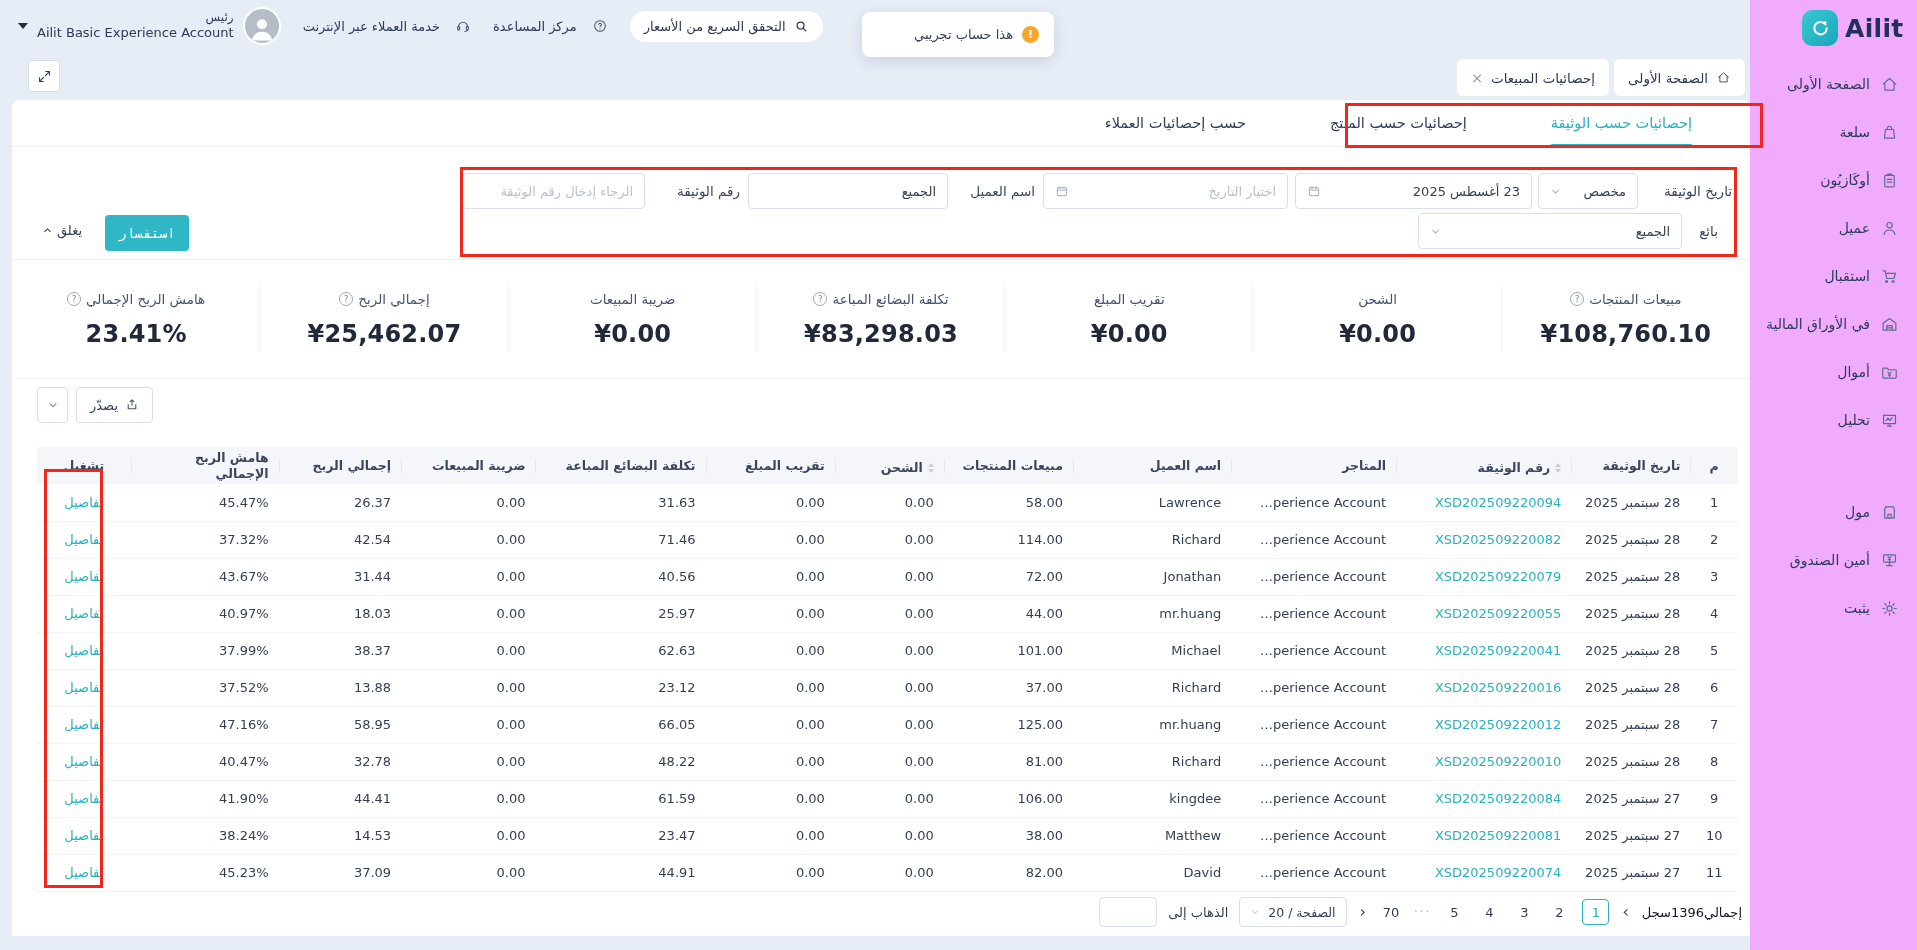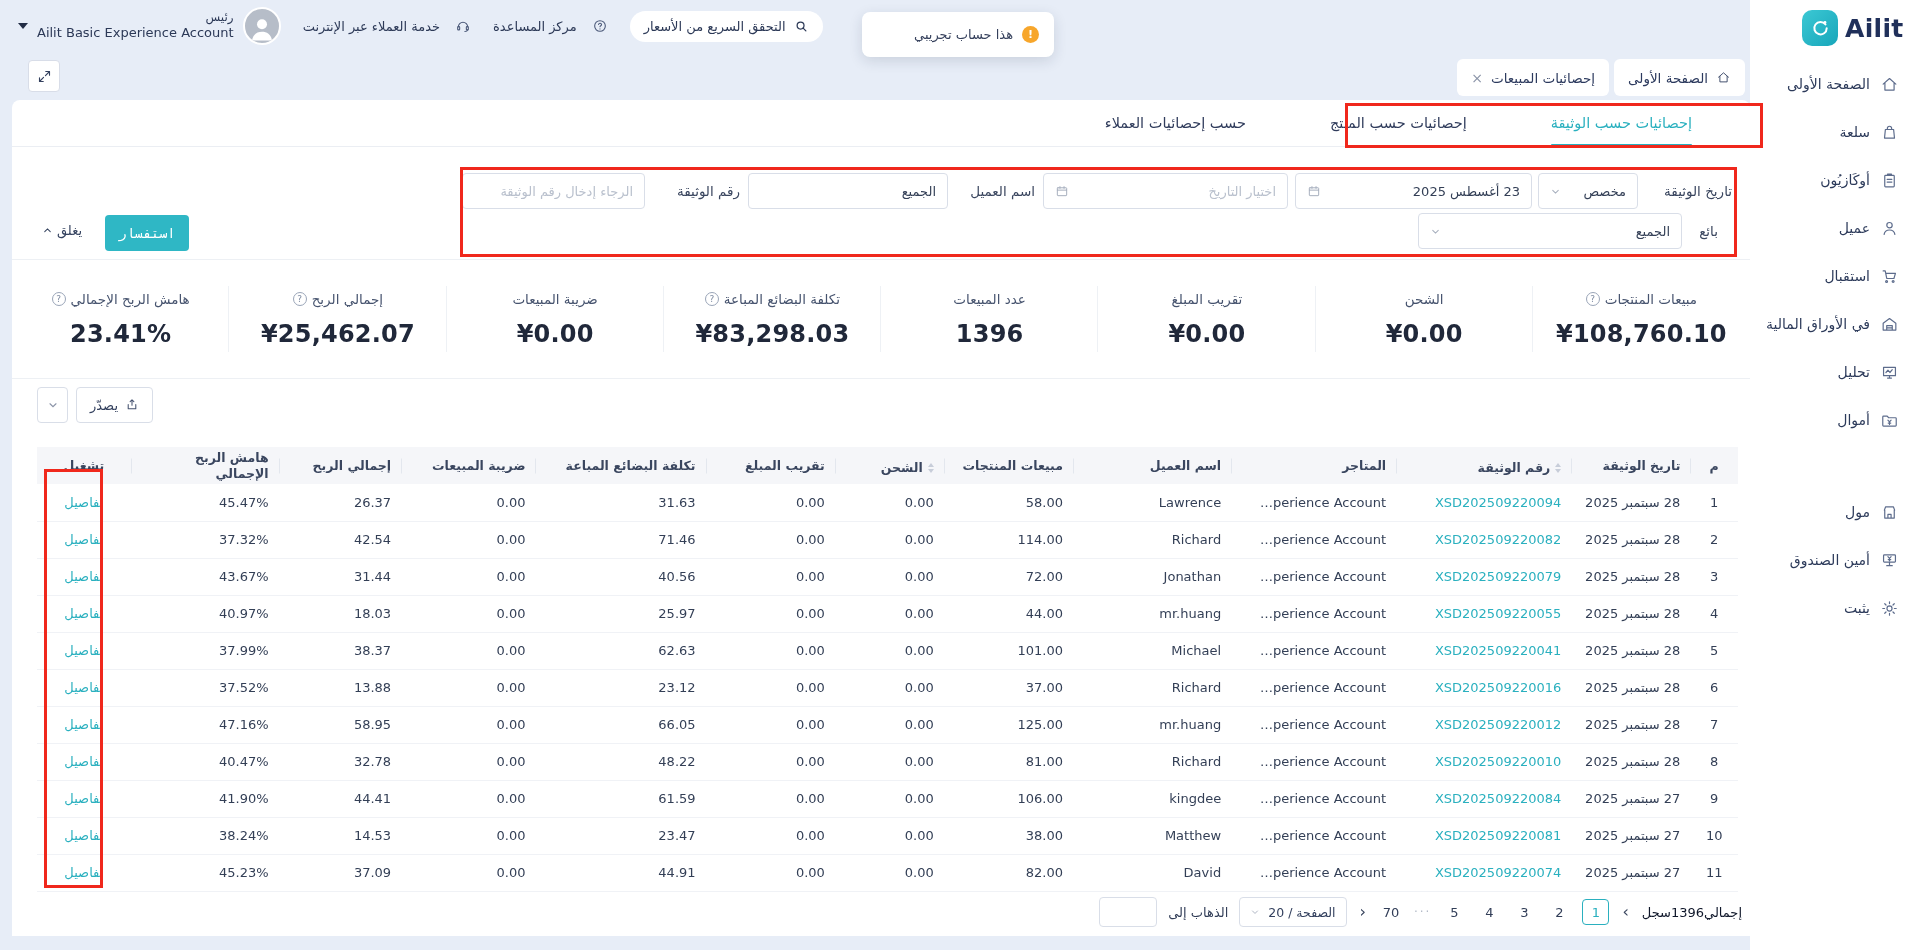--- a/index.html
+++ b/index.html
@@ -9,21 +9,21 @@
     background:#e7edf7;
     font-family:"DejaVu Sans","Liberation Sans",sans-serif;
     color:#2e3a59;
     font-size:14px;
     direction:rtl;
   }
   .ltr { direction:ltr; unicode-bidi:isolate; }
   .ic { flex:0 0 auto; }
 
   
-  .sidebar { position:absolute; top:0; right:0; bottom:0; width:167px; background:#ffffff; z-index:5; }
+  .sidebar { position:absolute; top:0; right:0; bottom:0; width:167px; background:#f0abfc; z-index:5; }
   .logo-row { height:56px; display:flex; align-items:center; direction:ltr; padding-left:52px; gap:7px; }
   .logo-badge { width:36px; height:36px; border-radius:10px; background:linear-gradient(135deg,#3cc8d4,#17a6ba); display:flex; align-items:center; justify-content:center; color:#fff; }
   .logo-text { font-size:25px; font-weight:700; color:#20305a; letter-spacing:.3px; }
   .menu { padding-top:4px; }
   .menu-item { height:48px; display:flex; align-items:center; gap:10px; padding-right:18px; font-size:14px; color:#2c3a5a; cursor:pointer; }
   .menu-item .ic { color:#5d6c8c; }
   .menu-item.gap-top { margin-top:44px; }
 
   
   .topbar { position:absolute; top:0; left:0; right:167px; height:52px; display:flex; align-items:center; justify-content:flex-end; padding-left:18px; gap:22px; z-index:6; }
@@ -164,29 +164,29 @@
         <span>استقبال</span>
       </div>
       <div class="menu-item">
         <svg class="ic" width="19" height="19" viewBox="0 0 24 24" fill="none" stroke="currentColor" stroke-width="1.5" stroke-linecap="round" stroke-linejoin="round">
           <path d="M4 10.5 12 4.5l8 6V19H4v-8.5ZM8.5 19v-5.5h7V19M8.5 16.2h7"></path>
         </svg>
         <span>في الأوراق المالية</span>
       </div>
       <div class="menu-item">
         <svg class="ic" width="19" height="19" viewBox="0 0 24 24" fill="none" stroke="currentColor" stroke-width="1.5" stroke-linecap="round" stroke-linejoin="round">
+          <path d="M3.5 7.5a1 1 0 0 1 1-1h4.6l1.8 2h8.6a1 1 0 0 1 1 1V18a1 1 0 0 1-1 1h-15a1 1 0 0 1-1-1V7.5ZM10 11.5l2 2.3 2-2.3M12 13.8V17M10.4 15.2h3.2"></path>
+        </svg>
+        <span>أموال</span>
+      </div>
+      <div class="menu-item">
+        <svg class="ic" width="19" height="19" viewBox="0 0 24 24" fill="none" stroke="currentColor" stroke-width="1.5" stroke-linecap="round" stroke-linejoin="round">
           <path d="M4.5 5.5h15V16h-15V5.5ZM7.5 12l2.6-3 2.4 3 3-3.6M9.5 19h5M12 16.3V19"></path>
         </svg>
         <span>تحليل</span>
-      </div>
-      <div class="menu-item">
-        <svg class="ic" width="19" height="19" viewBox="0 0 24 24" fill="none" stroke="currentColor" stroke-width="1.5" stroke-linecap="round" stroke-linejoin="round">
-          <path d="M3.5 7.5a1 1 0 0 1 1-1h4.6l1.8 2h8.6a1 1 0 0 1 1 1V18a1 1 0 0 1-1 1h-15a1 1 0 0 1-1-1V7.5ZM10 11.5l2 2.3 2-2.3M12 13.8V17M10.4 15.2h3.2"></path>
-        </svg>
-        <span>أموال</span>
       </div>
       <div class="menu-item gap-top">
         <svg class="ic" width="19" height="19" viewBox="0 0 24 24" fill="none" stroke="currentColor" stroke-width="1.5" stroke-linecap="round" stroke-linejoin="round">
           <path d="M5.5 9 7 5h10l1.5 4M6 9v10h12V9M10 19v-4.6h4V19"></path>
         </svg>
         <span>مول</span>
       </div>
       <div class="menu-item">
         <svg class="ic" width="19" height="19" viewBox="0 0 24 24" fill="none" stroke="currentColor" stroke-width="1.5" stroke-linecap="round" stroke-linejoin="round">
           <path d="M5.5 5h13a1 1 0 0 1 1 1v7a1 1 0 0 1-1 1h-13a1 1 0 0 1-1-1V6a1 1 0 0 1 1-1ZM10 7.2l2 2.2 2-2.2M12 9.4v2.8M10.4 10.8h3.2M12 14v4.5M8.5 18.5h7"></path>
@@ -328,24 +328,20 @@
         <span class="stat-label">مبيعات المنتجات<span class="qmark ltr">?</span></span>
         <span class="stat-value ltr">¥108,760.10</span>
       </div>
       <div class="stat-cell">
         <span class="stat-label">الشحن</span>
         <span class="stat-value ltr">¥0.00</span>
       </div>
       <div class="stat-cell">
         <span class="stat-label">تقريب المبلغ</span>
         <span class="stat-value ltr">¥0.00</span>
-      </div>
-      <div class="stat-cell">
-        <span class="stat-label">عدد المبيعات</span>
-        <span class="stat-value ltr">1396</span>
       </div>
       <div class="stat-cell">
         <span class="stat-label">تكلفة البضائع المباعة<span class="qmark ltr">?</span></span>
         <span class="stat-value ltr">¥83,298.03</span>
       </div>
       <div class="stat-cell">
         <span class="stat-label">ضريبة المبيعات</span>
         <span class="stat-value ltr">¥0.00</span>
       </div>
       <div class="stat-cell">

